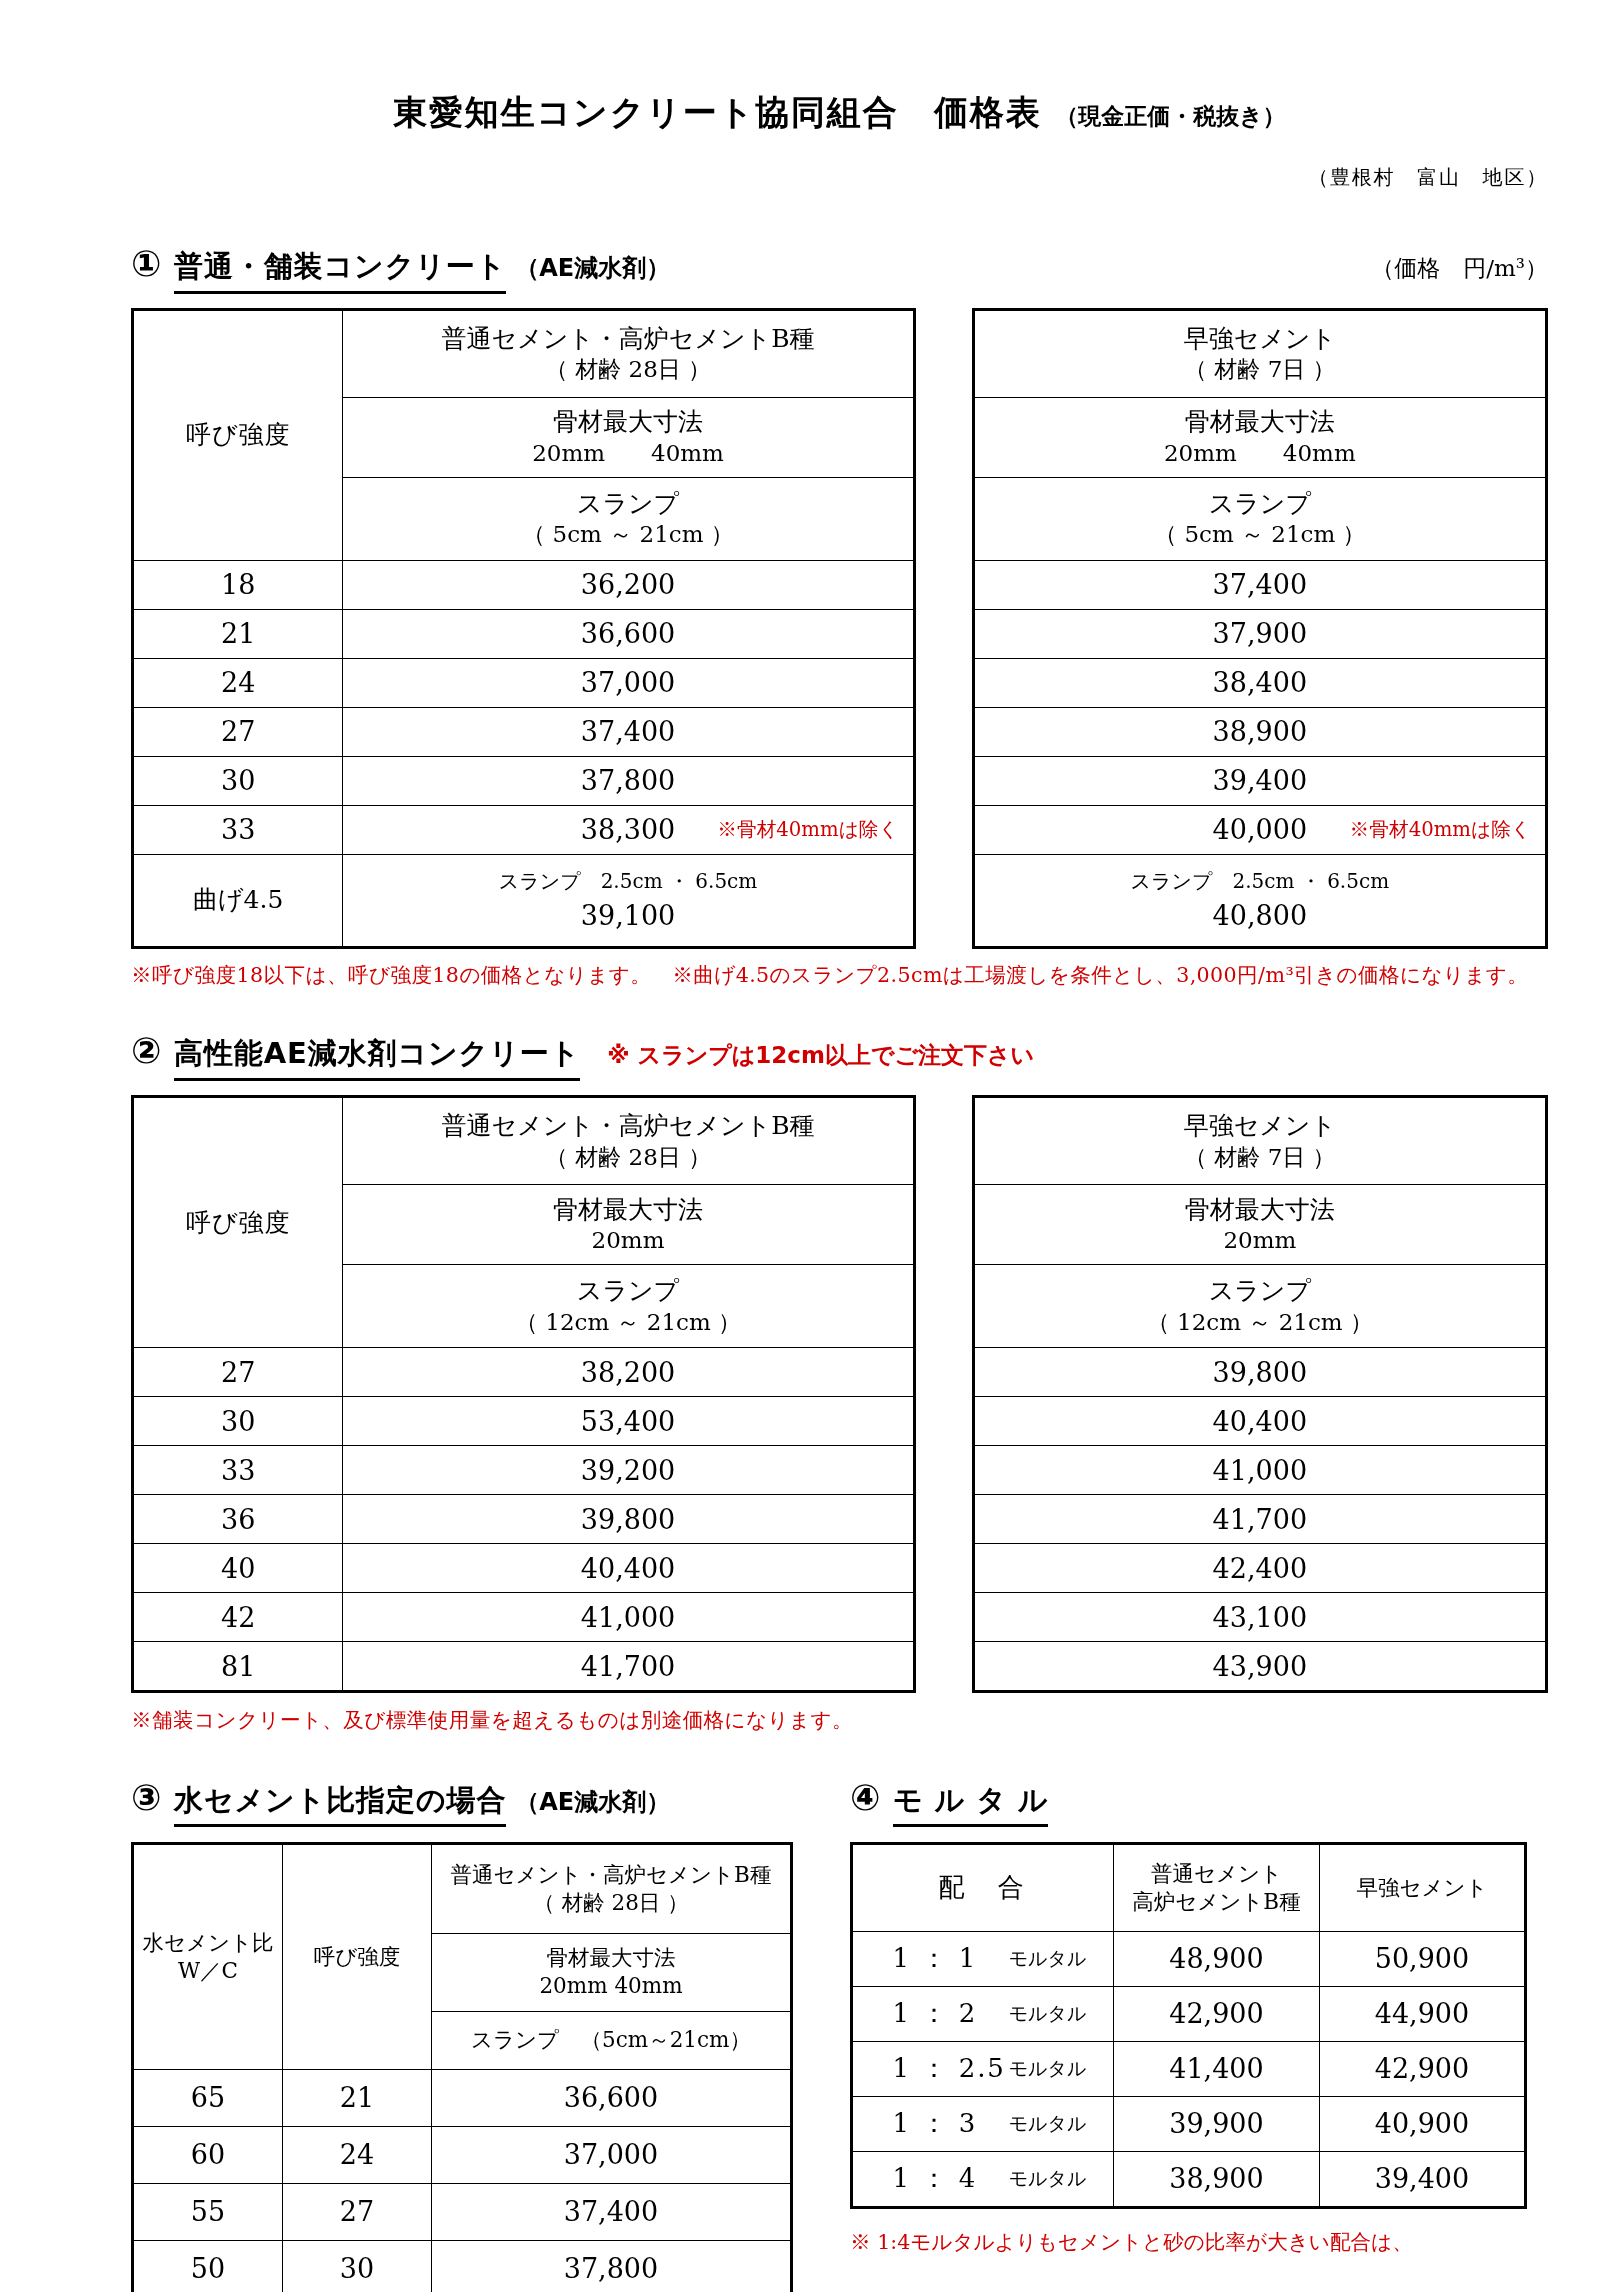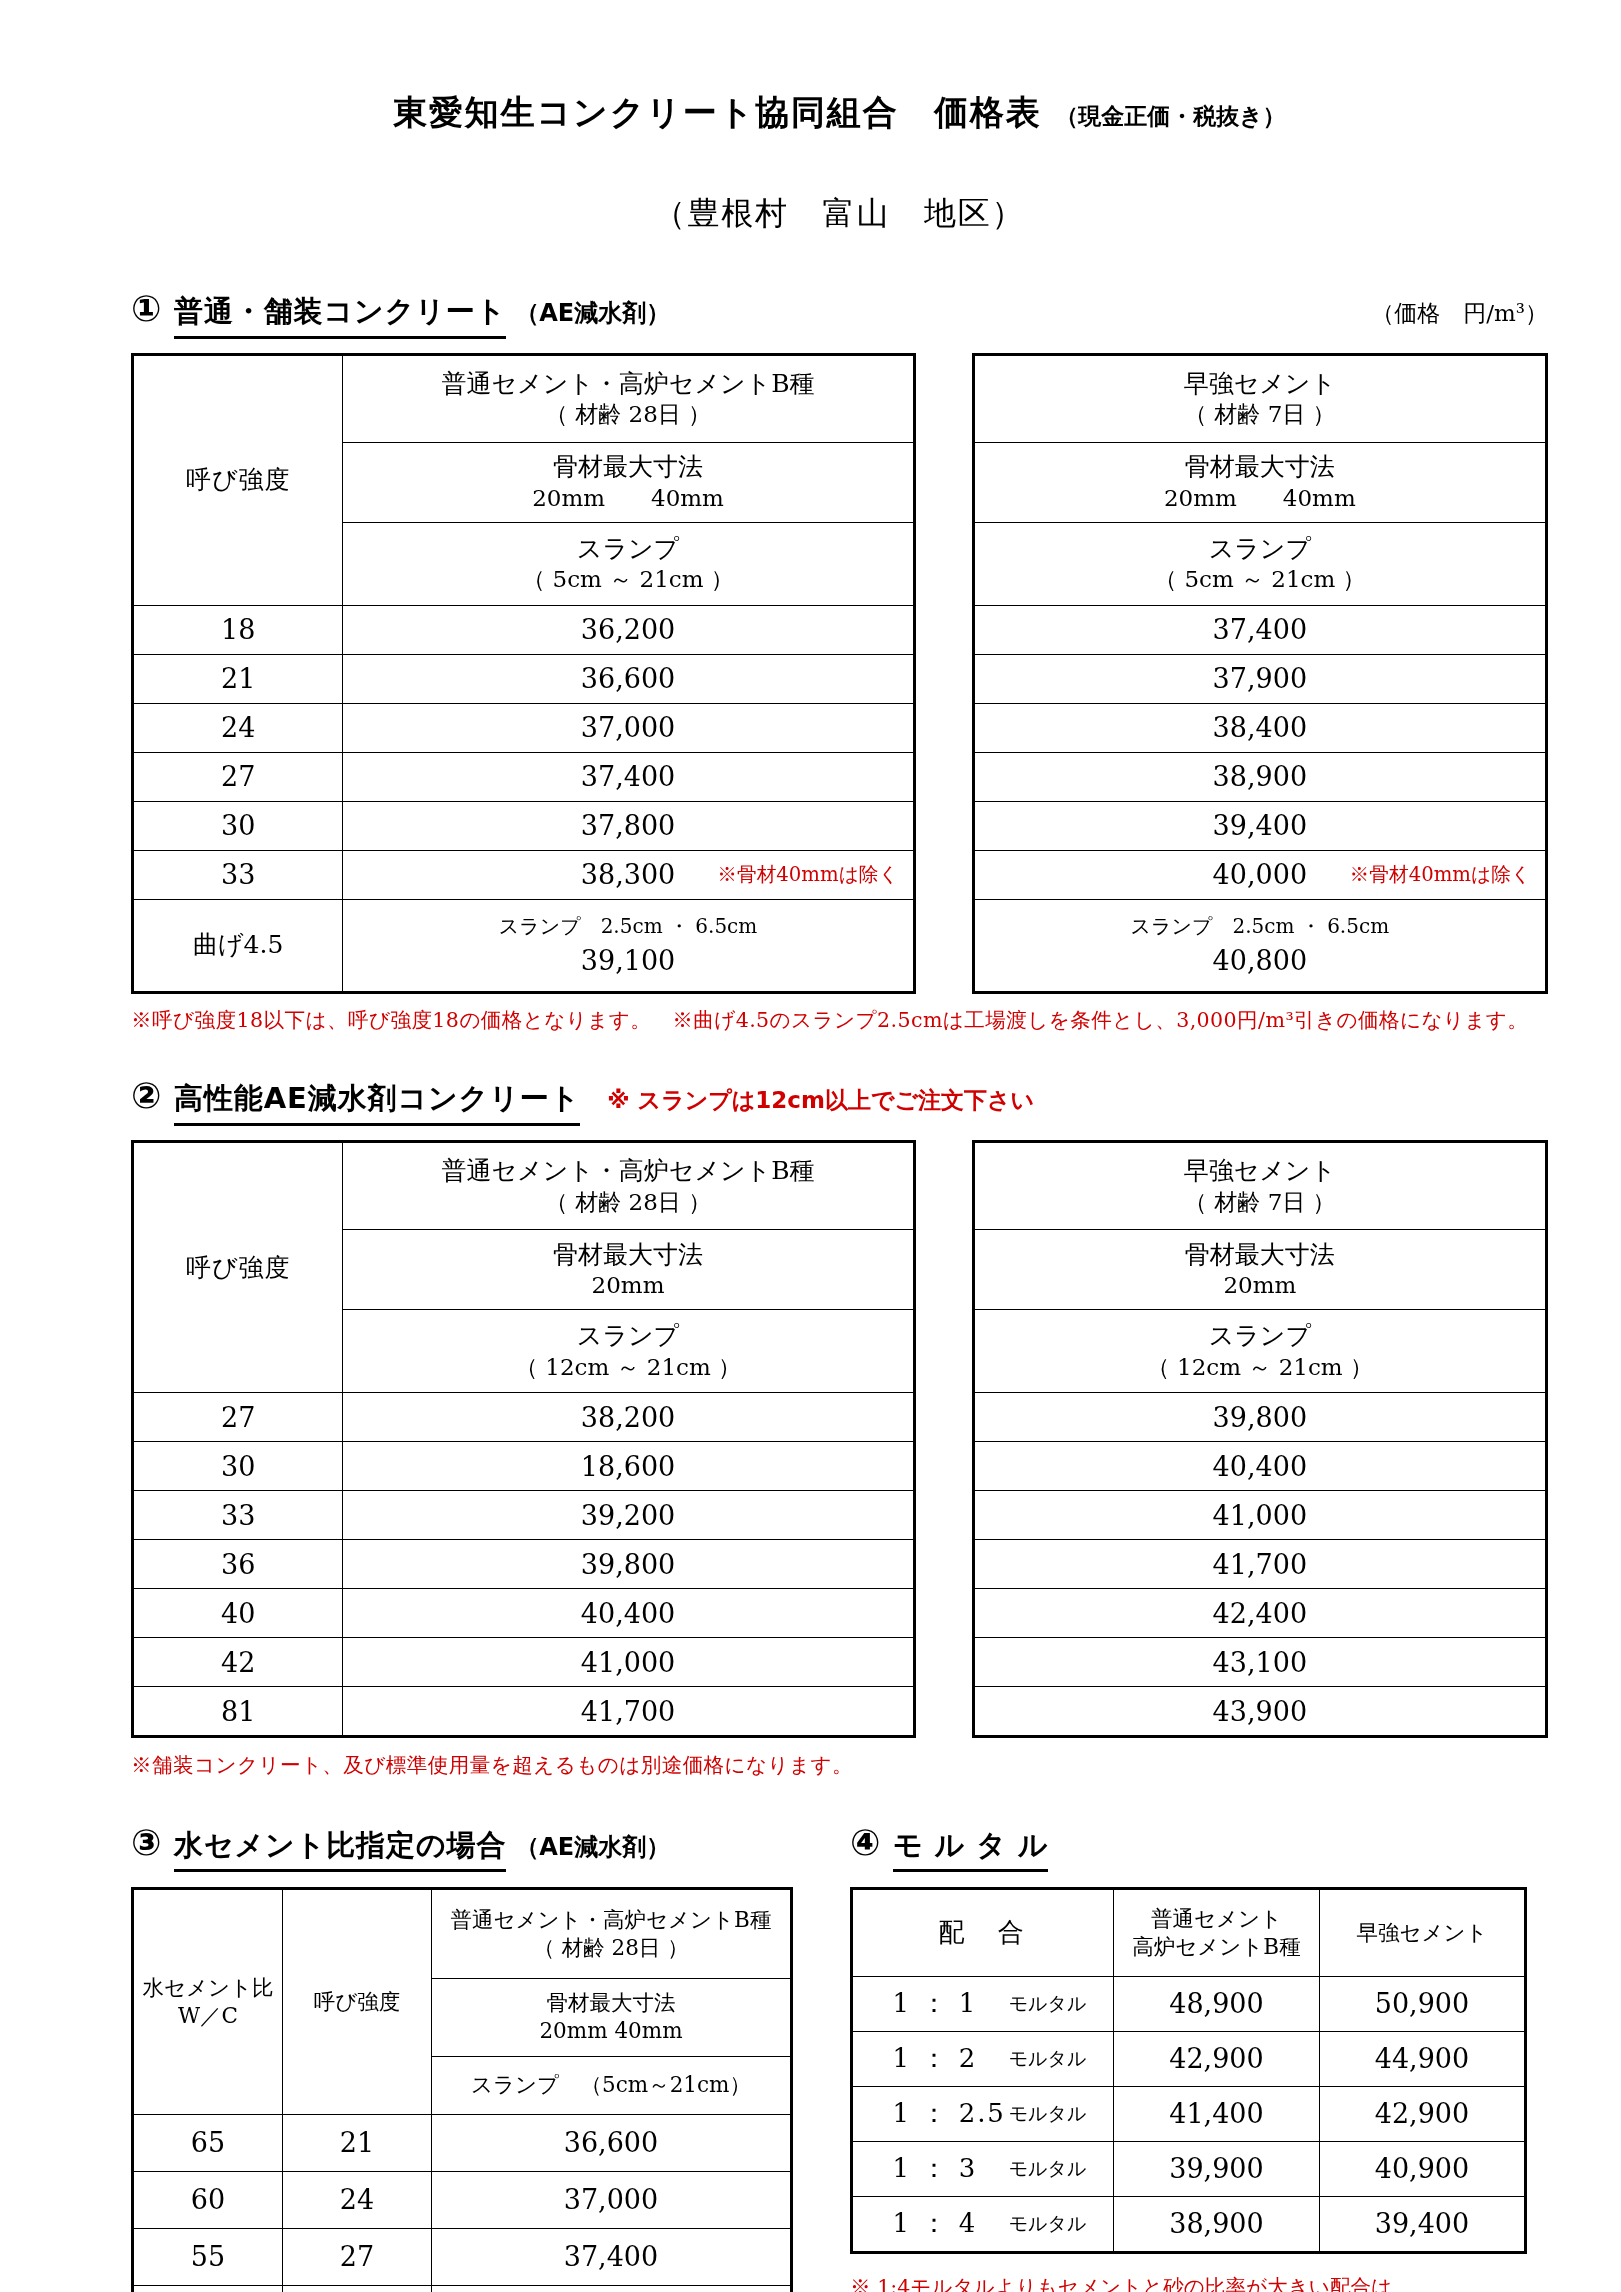--- a/index.html
+++ b/index.html
@@ -10,21 +10,21 @@
     font-family:"DejaVu Serif","Liberation Serif",serif;
     overflow:hidden;
     padding-left:24px;
   }
   .inner{ padding:90px 97px 0 107px; }
 
   
   .doc-title{ text-align:center; }
   .doc-title .main{ font-size:34px; font-weight:bold; letter-spacing:1.8px; }
   .doc-title .note{ font-size:23px; font-weight:bold; margin-left:9px; }
-  .doc-sub{ text-align:center; font-size:32px; margin-top:56px; letter-spacing:1.8px; }
+  .doc-sub{ text-align:right; font-size:20px; margin-top:28px; letter-spacing:1.8px; }
 
   
   .sec-head{ display:flex; align-items:baseline;
     font-family:"DejaVu Sans","Liberation Sans",sans-serif; font-weight:bold; }
   .sec-num{ font-size:36px; margin-right:12.5px; }
   .sec-title{ font-size:29px; border-bottom:3.6px solid #000; padding-bottom:3.6px; letter-spacing:0.9px; }
   .sec-suffix{ font-size:24px; margin-left:9px; }
   .sec-rednote{ color:var(--red); font-size:23px; margin-left:27px; }
   .price-unit{ margin-left:auto; font-family:"DejaVu Serif","Liberation Serif",serif;
     font-weight:normal; font-size:23px; }
@@ -244,21 +244,21 @@
             <div>スランプ</div>
             <div class="l2">（ 12cm ～ 21cm ）</div>
           </td>
         </tr>
         <tr class="rdata sep4">
           <td>27</td>
           <td>38,200</td>
               </tr>
         <tr class="rdata">
           <td>30</td>
-          <td>18,600</td>
+          <td>53,400</td>
               </tr>
         <tr class="rdata">
           <td>33</td>
           <td>39,200</td>
               </tr>
         <tr class="rdata sep3">
           <td>36</td>
           <td>39,800</td>
               </tr>
         <tr class="rdata">

